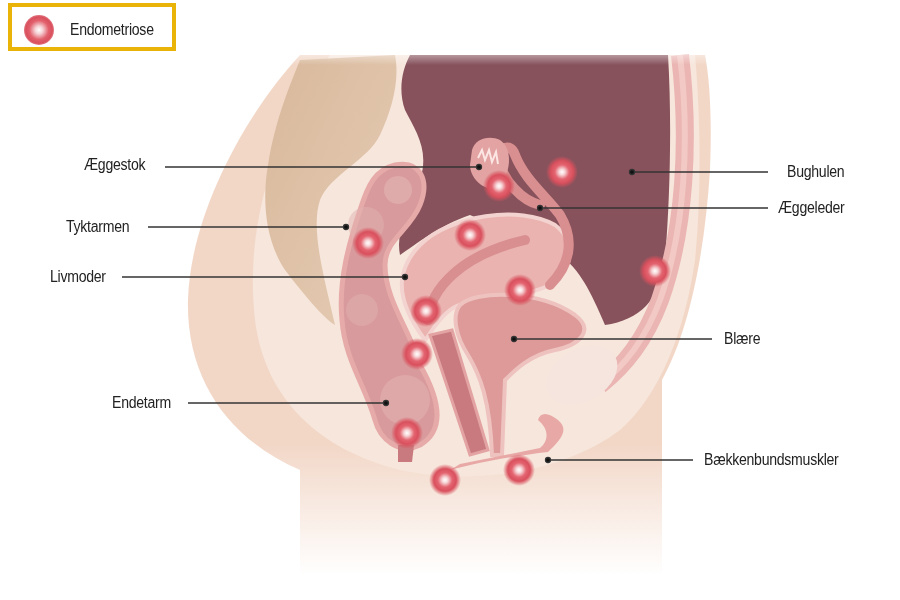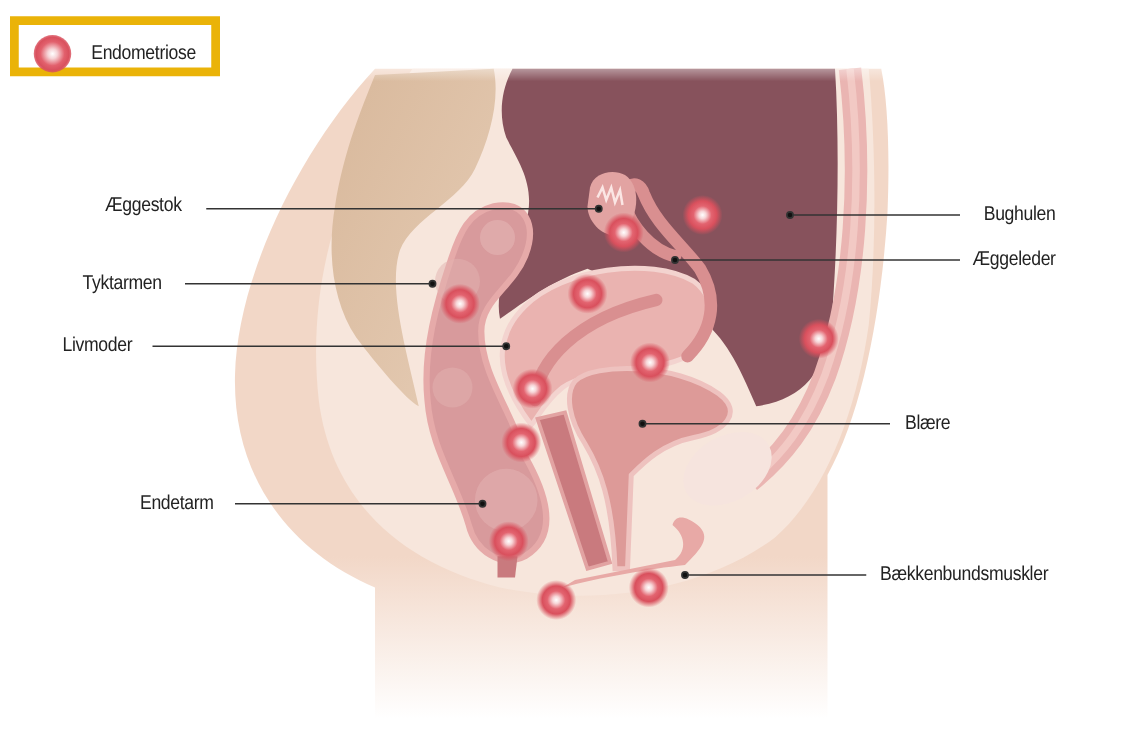--- a/index.html
+++ b/index.html
@@ -1,20 +1,20 @@
 <!DOCTYPE html>
 <html><head>
 <meta charset="utf-8">
 <style>
   html, body { margin:0; padding:0; background:#ffffff; }
   body { width:900px; height:600px; position:relative; overflow:hidden;
          font-family:"Liberation Sans", "DejaVu Sans", sans-serif; }
   #diagram { position:absolute; left:0; top:0; width:900px; height:600px; }
-  .legend { position:absolute; left:8px; top:13px; width:168px; height:48px;
-            border:7px solid #eab308; background:#fff; box-sizing:border-box; }
+  .legend { position:absolute; left:8px; top:3px; width:168px; height:48px;
+            border:4px solid #eab308; background:#fff; box-sizing:border-box; }
   .legend .dot { position:absolute; left:12px; top:8px; width:30px; height:30px; border-radius:50%;
      background: radial-gradient(circle, #ffffff 0%, #f6d3d6 18%, #e2616d 45%, #d9505d 62%, rgba(217,80,93,0.0) 100%); }
   .legend .text { position:absolute; left:58px; top:14px; font-size:16px; color:#222; letter-spacing:-0.3px;
                   transform:scaleX(0.88); transform-origin:left center; }
   .label { position:absolute; font-size:16px; color:#222; white-space:nowrap; letter-spacing:-0.3px;
            transform:scaleX(0.88); transform-origin:left center; }
 </style>
 </head>
 <body>
 

